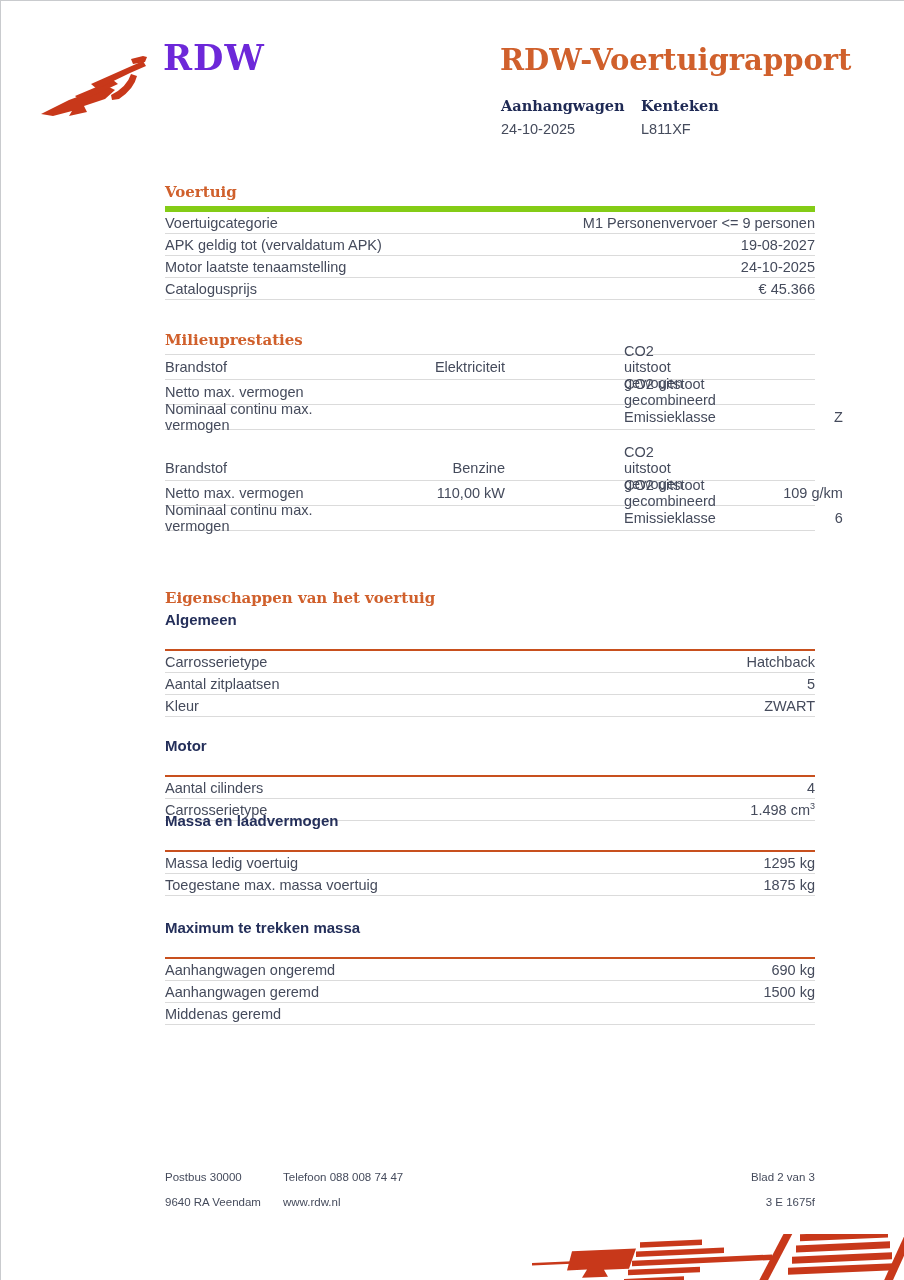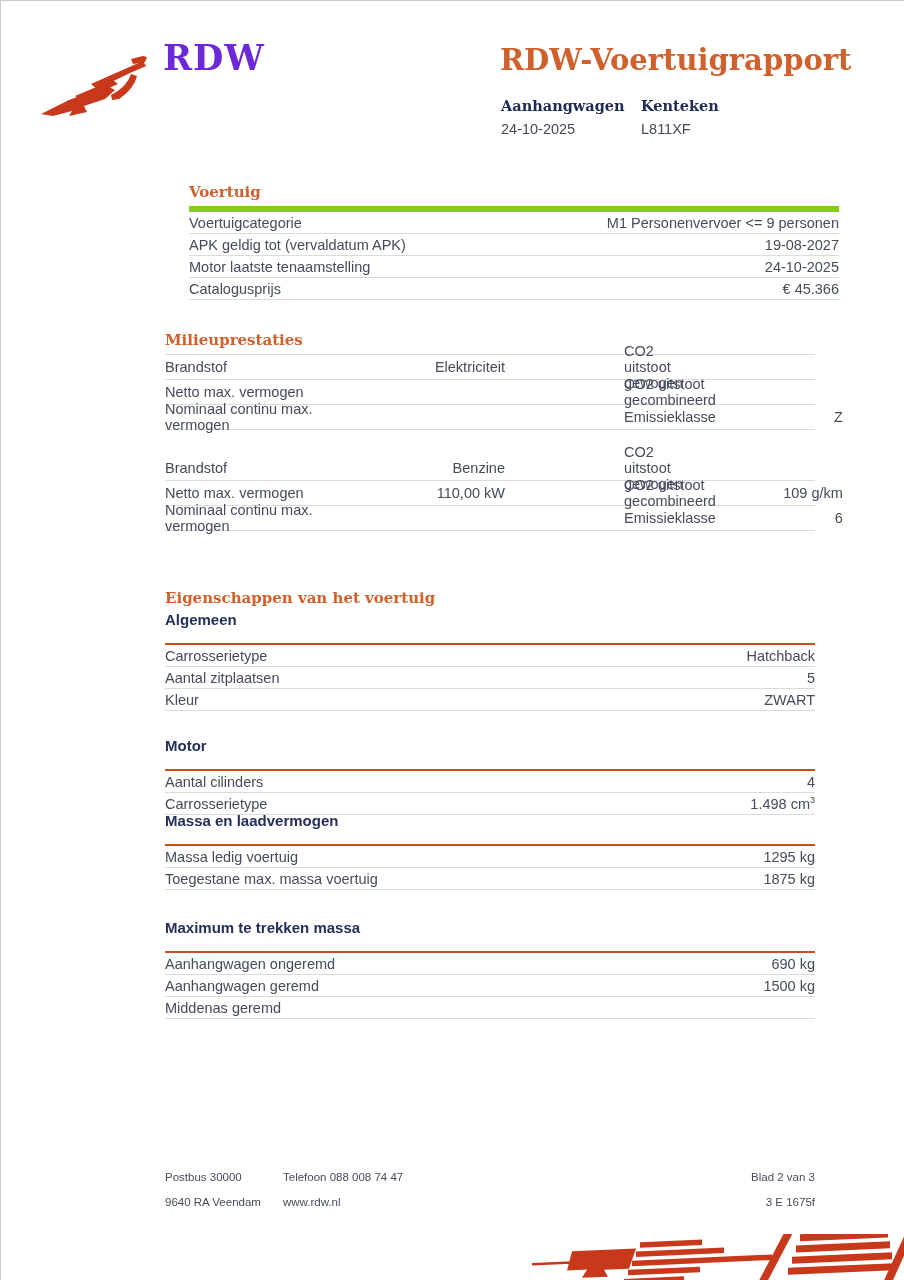--- a/index.html
+++ b/index.html
@@ -52,21 +52,21 @@
   .q-l1{width:208px;flex:0 0 auto;}
   .q-v1{width:95px;flex:0 0 auto;text-align:right;}
   .q-gap{width:45px;flex:0 0 auto;}
   .q-l2{flex:1 1 auto;}
   .q-v2{width:90px;flex:0 0 auto;text-align:right;}
   .block2{margin-top:26px;}
   
   .subsection{position:absolute;left:0;width:650px;}
   .sub-heading{
     margin:0;font-size:15px;font-weight:bold;color:#242f5a;
-    padding-bottom:15px;border-bottom:2px solid #c8501e;
+    padding-bottom:21px;border-bottom:2px solid #c8501e;
   }
   
   .footer{position:absolute;left:164px;top:1170px;width:650px;font-size:11.5px;color:#454b5c;}
   .footer-row{position:absolute;left:0;width:100%;display:flex;}
   .footer-row.r1{top:0;}
   .footer-row.r2{top:25px;}
   .f-col1{width:118px;flex:0 0 auto;}
   .f-col2{flex:1 1 auto;}
   .f-col3{flex:0 0 auto;text-align:right;}
   
@@ -94,21 +94,21 @@
     <div class="meta-col">
       <div class="meta-label">Aanhangwagen</div>
       <div class="meta-value">24-10-2025</div>
     </div>
     <div class="meta-col">
       <div class="meta-label">Kenteken</div>
       <div class="meta-value">L811XF</div>
     </div>
   </div>
 
-  <div class="section" style="top:182px;margin-left:24px;">
+  <div class="section" style="top:182px;">
     <h2 class="sec-heading">Voertuig</h2>
     <div class="kv-table top-line">
       <div class="kv-row">
         <span class="kv-label">Voertuigcategorie</span>
         <span class="kv-value">M1 Personenvervoer &lt;= 9 personen</span>
       </div>
       <div class="kv-row">
         <span class="kv-label">APK geldig tot (vervaldatum APK)</span>
         <span class="kv-value">19-08-2027</span>
       </div>

